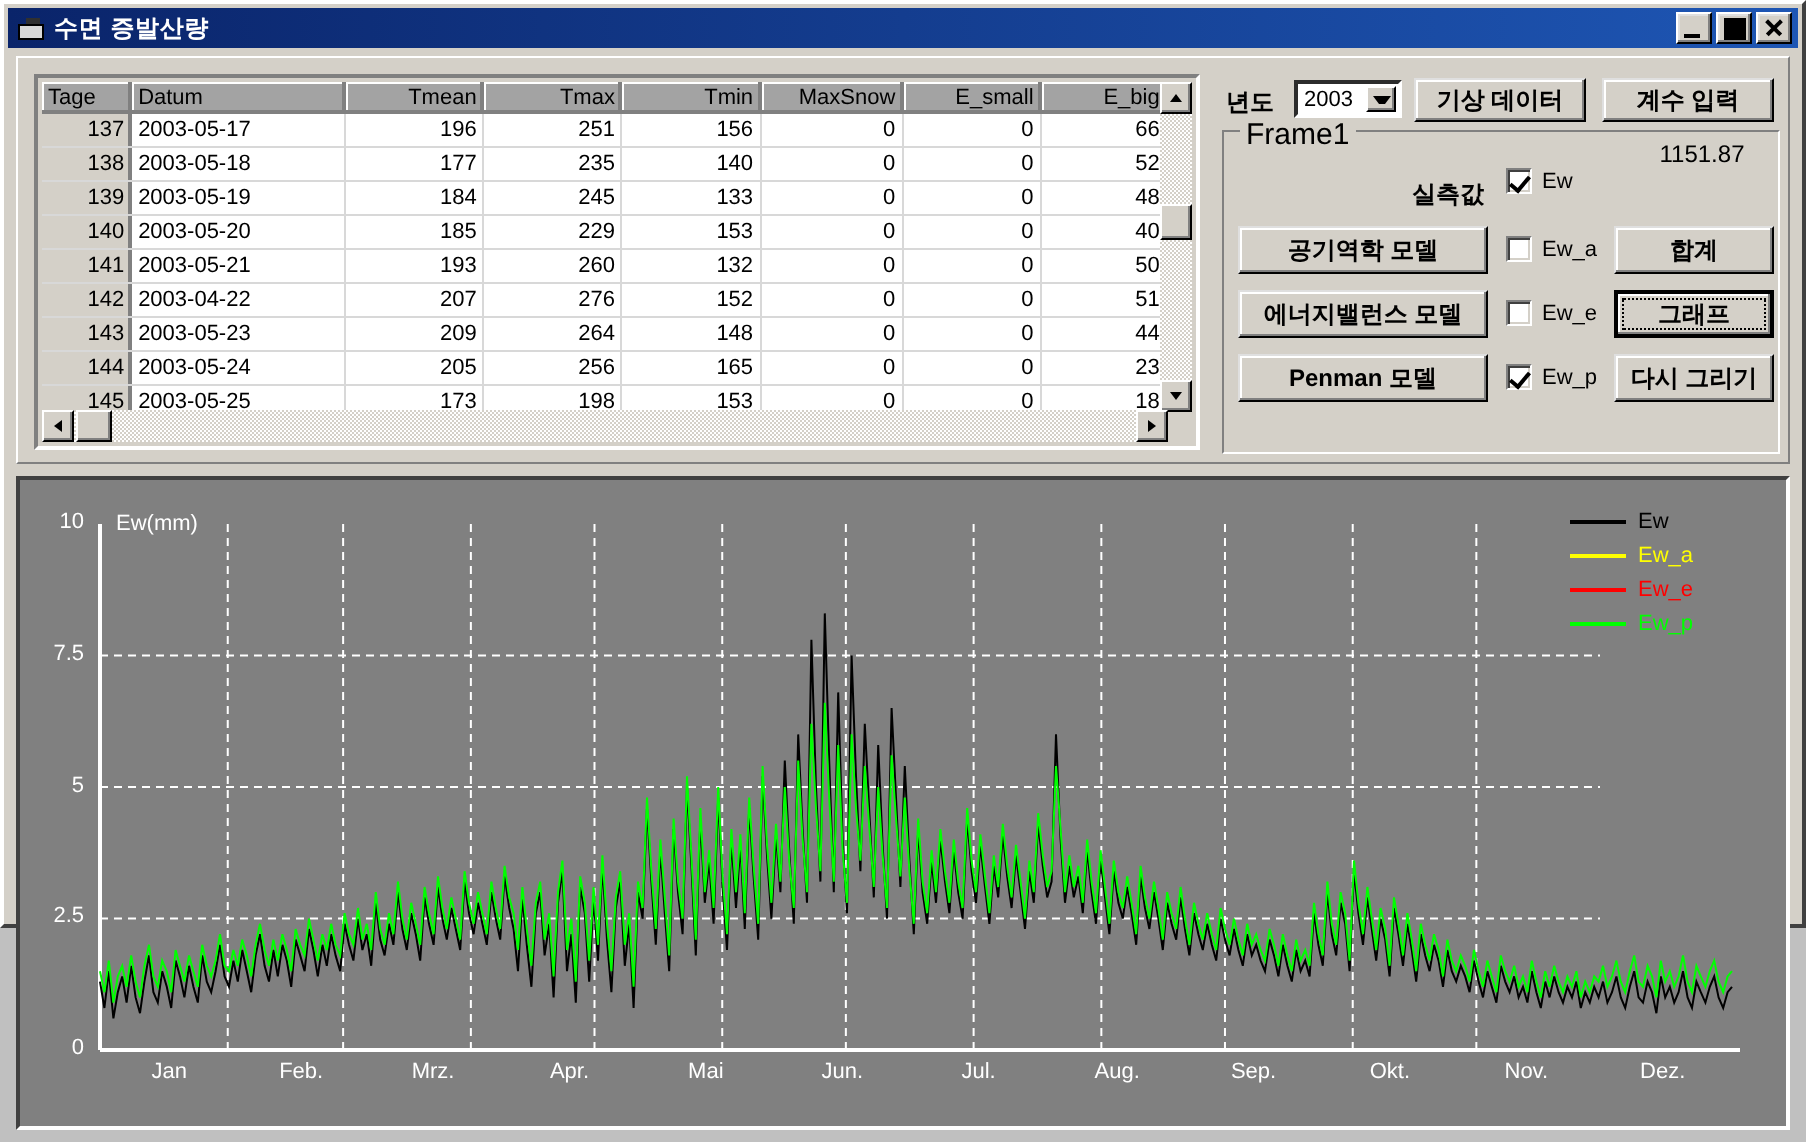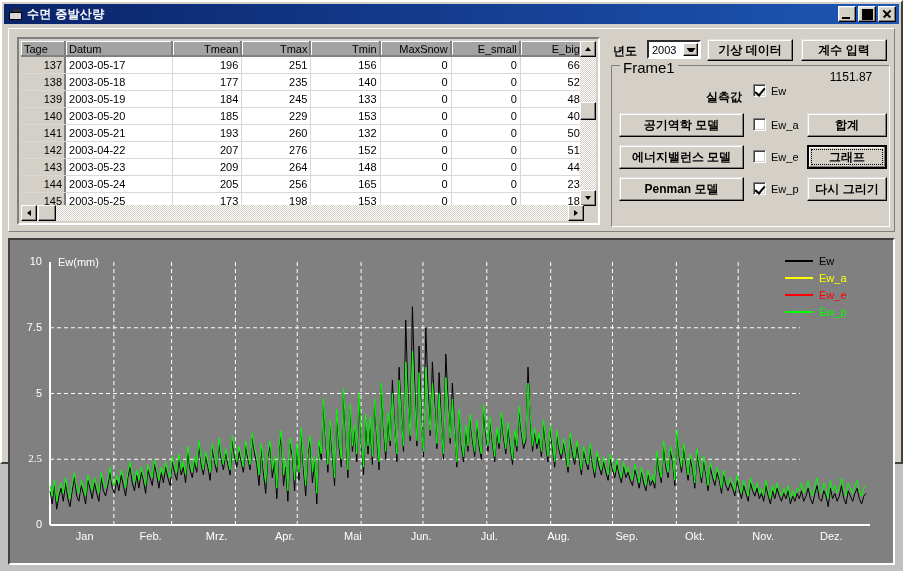--- a/index.html
+++ b/index.html
@@ -376,21 +376,21 @@
       <div class="btn" style="left:192px;top:6px;width:86px;height:22px;">계수 입력</div>
 
       <div class="frame">
         <span class="frame-lg">Frame1</span>
       </div>
 
       <div class="lbl-meas">실측값</div>
       <div class="lbl-sum">1151.87</div>
 
       <div class="btn" style="left:10px;top:80px;width:125px;height:24px;">공기역학 모델</div>
-      <div class="btn" style="left:10px;top:112px;width:125px;height:24px;font-family:Liberation Serif, serif;">에너지밸런스 모델</div>
+      <div class="btn" style="left:10px;top:112px;width:125px;height:24px;">에너지밸런스 모델</div>
       <div class="btn" style="left:10px;top:144px;width:125px;height:24px;">Penman 모델</div>
 
       <div class="chk" style="left:144px;top:51px;">
         <span class="box on"></span>
         <span>Ew</span>
       </div>
       <div class="chk" style="left:144px;top:85px;">
         <span class="box"></span>
         <span>Ew_a</span>
       </div>
@@ -451,21 +451,21 @@
           <span class="lg-txt" style="color:#ff0000">Ew_e</span>
         </div>
         <div class="lg-row">
           <span class="lg-line" style="border-top-color:#00ff00"></span>
           <span class="lg-txt" style="color:#00ff00">Ew_p</span>
         </div>
       </div>
 
       <div id="ylabels">
           <div class="ylab" style="left: 8px; top: 278px;">0</div>
-          <div class="ylab" style="left: 8px; top: 212.25px; font-family: Liberation Serif, serif;">2.5</div>
+          <div class="ylab" style="left: 8px; top: 212.25px;">2.5</div>
           <div class="ylab" style="left: 8px; top: 146.5px;">5</div>
           <div class="ylab" style="left: 8px; top: 80.75px;">7.5</div>
           <div class="ylab" style="left: 8px; top: 15px;">10</div>
         </div>
       <div id="xlabels">
           <div class="xlab" style="left: 44.6521px;">Jan</div>
           <div class="xlab" style="left: 110.603px;">Feb.</div>
           <div class="xlab" style="left: 176.553px;">Mrz.</div>
           <div class="xlab" style="left: 244.74px;">Apr.</div>
           <div class="xlab" style="left: 312.926px;">Mai</div>

